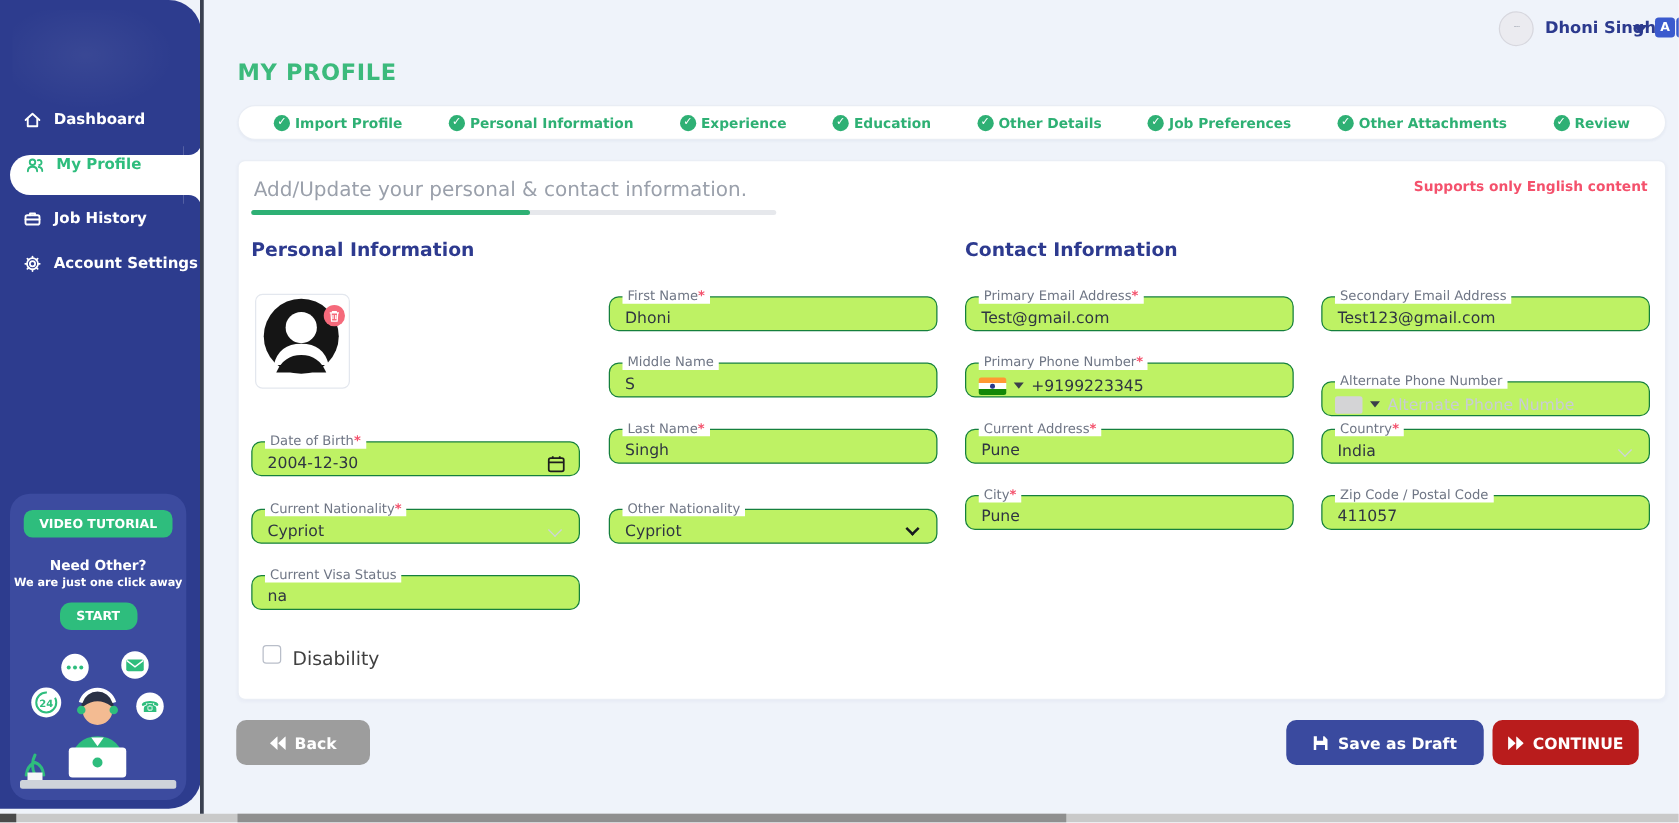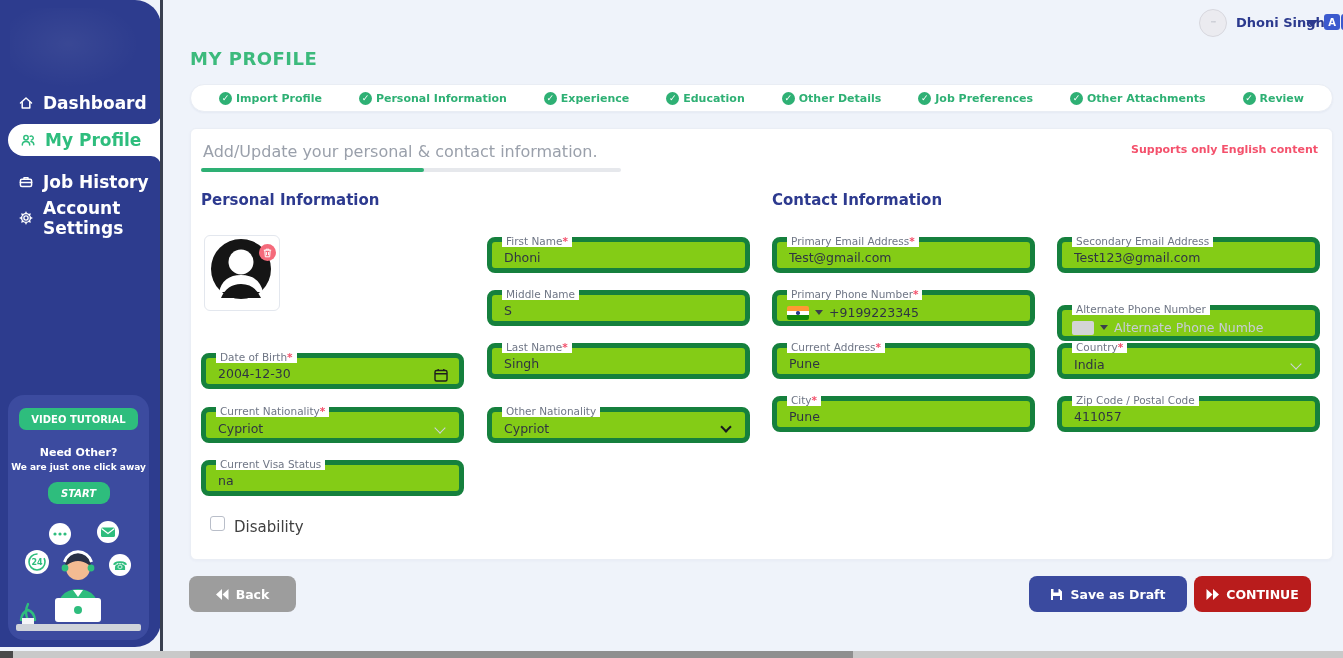--- a/index.html
+++ b/index.html
@@ -7,37 +7,37 @@
   body { position:relative; background:#eff3fa; font-family:"DejaVu Sans","Liberation Sans",sans-serif; }
 
   
   .sidebar { position:absolute; left:0; top:0; width:161px; height:647px; background:#2d3c8e;
              border-radius:0 26px 26px 0; overflow:hidden; }
   .sidebar::before { content:""; position:absolute; left:10px; top:8px; width:130px; height:80px;
              background:radial-gradient(ellipse at 45% 45%, rgba(255,255,255,.06), rgba(0,0,0,0) 70%); }
   .drawer-edge { position:absolute; left:160px; top:0; width:3px; height:651px; background:#3a4050; z-index:6; }
 
   .nav { position:absolute; left:0; top:88px; width:161px; }
-  .nav-item { position:relative; display:flex; align-items:center; gap:9px; height:30px;
-              padding-left:18px; color:#fff; font-size:17px; font-weight:bold; margin-bottom:6px; cursor:pointer; }
+  .nav-item { position:relative; display:flex; align-items:flex-start; gap:9px; height:30px;
+              padding-left:18px; color:#fff; font-size:12px; font-weight:bold; margin-bottom:6px; cursor:pointer; }
   .nav-item svg { flex:0 0 auto; }
   .nav-item.active { background:#fff; color:#2ebd7d; margin-left:8px; height:32px;
               border-radius:17px 0 0 17px; padding-left:12px; margin-top:5px; margin-bottom:11px; }
   .nav-item.active::before, .nav-item.active::after { content:""; position:absolute; right:0; width:14px; height:14px; }
   .nav-item.active::before { top:-14px; border-bottom-right-radius:10px; box-shadow:0 7px 0 0 #fff; }
   .nav-item.active::after  { bottom:-14px; border-top-right-radius:10px; box-shadow:0 -7px 0 0 #fff; }
 
   .help-card { position:absolute; left:8px; top:395px; width:141px; height:245px; background:#3c4b9f;
                border-radius:16px; text-align:center; overflow:hidden; }
   .btn-video { display:block; margin:13px auto 0; width:119px; height:22px; background:#2ebd7d; border:none;
                border-radius:7px; color:#fff; font-weight:bold; font-size:10px; font-family:inherit; cursor:pointer; }
   .help-title { margin-top:16px; color:#fff; font-weight:bold; font-size:11px; }
   .help-sub { margin-top:3px; color:#fff; font-weight:bold; font-size:9px; }
   .btn-start { display:block; margin:10px auto 0; width:62px; height:22px; background:#2ebd7d; border:none;
-               border-radius:9px; color:#fff; font-weight:bold; font-size:10px; font-family:inherit; cursor:pointer;font-style:italic; }
+               border-radius:9px; color:#fff; font-weight:bold; font-size:10px; font-family:inherit; cursor:pointer; }
   .illus { position:absolute; left:0; bottom:0; }
 
   
   .hdr-avatar { position:absolute; left:1199px; top:9px; width:28px; height:28px; border-radius:50%;
                 background:#ebebf0; border:1px solid #d7d7de; }
   .hdr-avatar::after { content:"·····"; position:absolute; left:0; right:0; top:8px; text-align:center;
                 font-size:6px; color:#9aa0ac; letter-spacing:-1px; }
   .hdr-name { position:absolute; left:1236px; top:15px; font-size:13px; font-weight:bold; color:#2c3a8e; cursor:pointer; }
   .hdr-caret { position:absolute; left:1306px; top:20px; width:0; height:0; cursor:pointer;
                border-left:6px solid transparent; border-right:6px solid transparent; border-top:7px solid #2c3a8e; }
@@ -64,21 +64,21 @@
   .progress { position:absolute; left:10px; top:39px; width:420px; height:4px; background:#e6e8ec; border-radius:2px; }
   .progress .fill { height:4px; background:#2eb074; border-radius:2px; }
 
   .sec-title { position:absolute; font-size:15px; font-weight:bold; color:#2d3a8f; }
 
   .photo { position:absolute; left:13px; top:106px; width:76px; height:76px; border:1px solid #e3e7ee;
            border-radius:6px; background:#fff; }
   .photo .del { position:absolute; right:3px; top:8px; width:17px; height:17px; border-radius:50%;
            background:#f56a7b; display:flex; align-items:center; justify-content:center; cursor:pointer; }
 
-  .fld { position:absolute; width:263px; height:36px; border:5px solid #15803d; border-radius:8px; background:#84cc16; }
+  .fld { position:absolute; width:263px; height:28px; border:1px solid #15803d; border-radius:8px; background:#bef264; }
   .flabel { position:absolute; top:-7px; left:10px; background:#fff; padding:0 4px; font-size:10.5px;
             color:#6f7685; white-space:nowrap; }
   .req { color:#f4516c; font-weight:bold; }
   .fin { position:absolute; left:12px; top:8px; width:210px; border:none; outline:none; background:transparent;
          font-size:12.5px; color:#2f3542; font-family:inherit; }
   .fin::placeholder { color:#c8ccd5; }
   .fval { position:absolute; left:12px; top:9px; font-size:12.5px; color:#2f3542; }
   .chev { position:absolute; right:15px; top:12px; width:8px; height:8px;
           border-right:1.7px solid #cdd2dc; border-bottom:1.7px solid #cdd2dc; transform:rotate(45deg); }
   .chev.dark { border-right:2.3px solid #17191f; border-bottom:2.3px solid #17191f; top:11px; }

